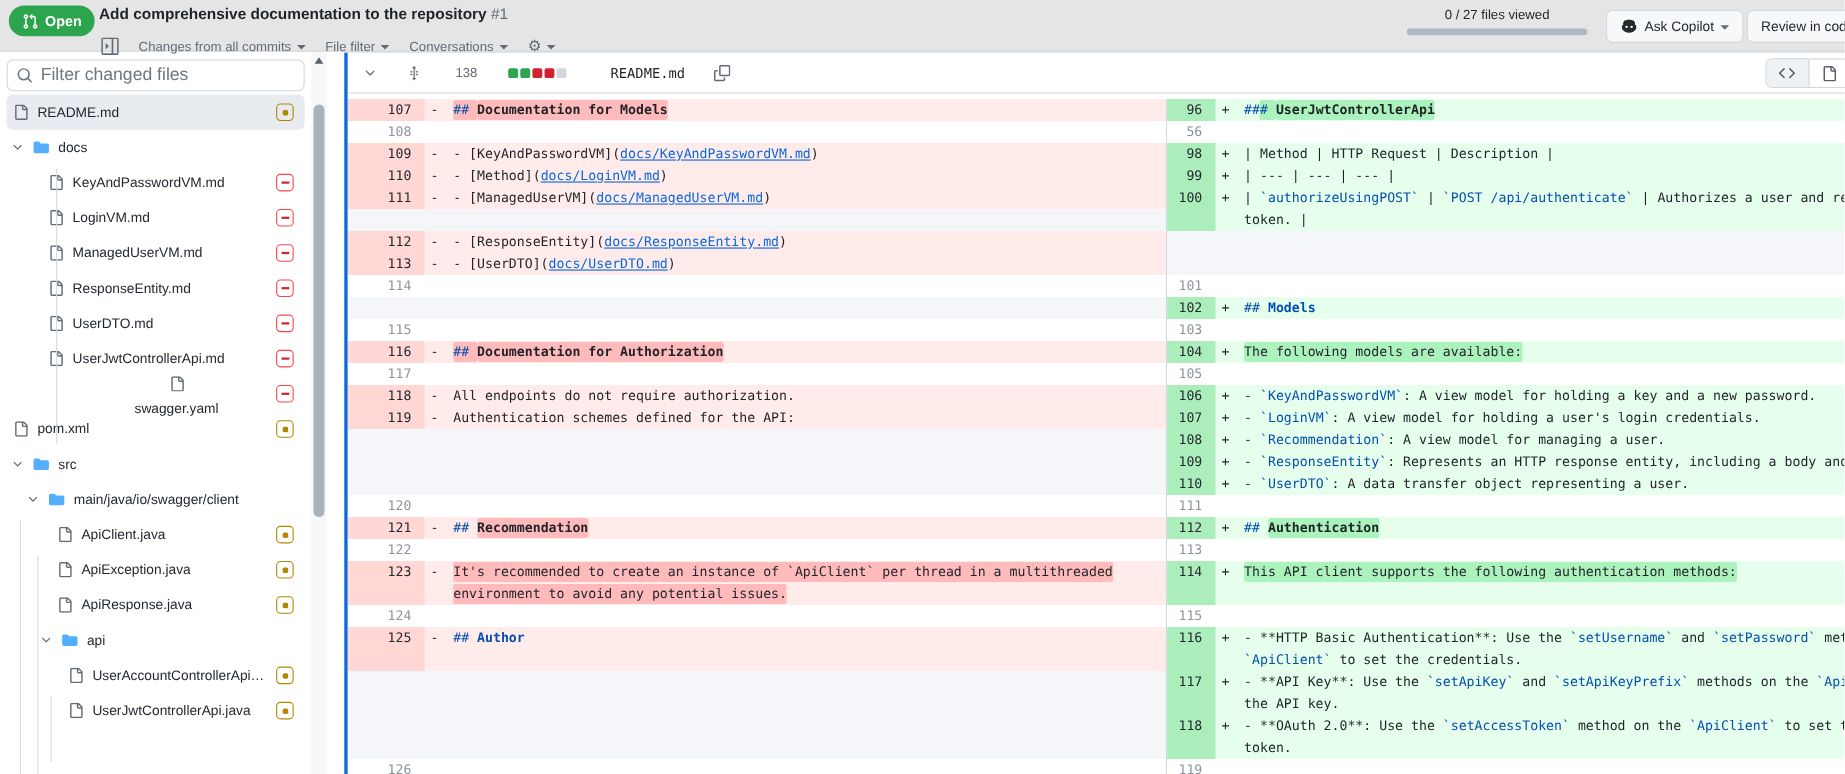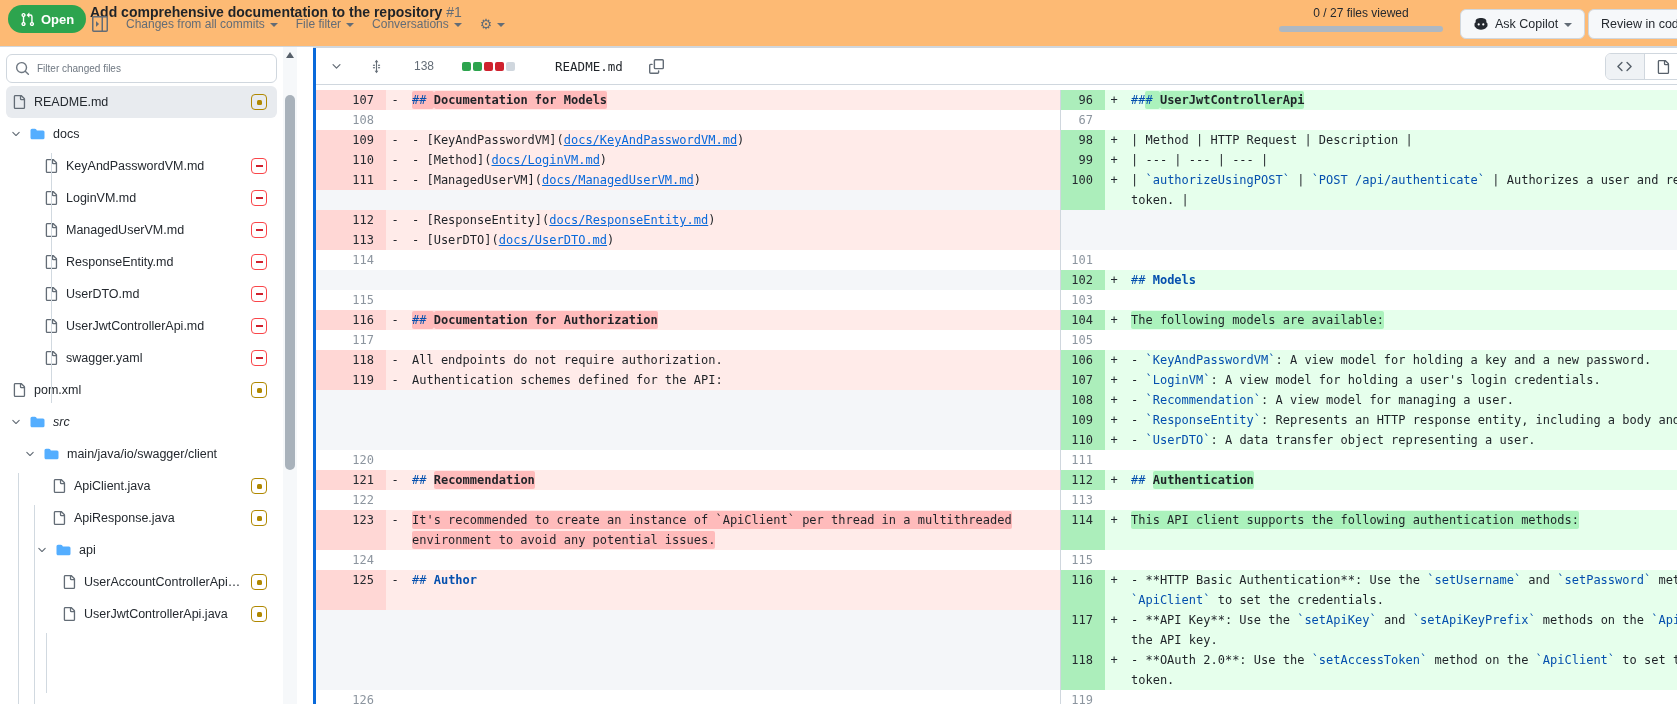--- a/index.html
+++ b/index.html
@@ -2,45 +2,45 @@
 <html><head>
 <meta charset="utf-8">
 <style>
   * { margin:0; padding:0; box-sizing:border-box; }
   html,body { width:1677px; height:704px; overflow:hidden; background:#fff;
     font-family:"Liberation Sans", sans-serif; color:#1f2328; }
   body { position:relative; }
   svg { display:block; }
 
   
-  .ghead { position:absolute; left:0; top:0; width:1677px; height:47px; background:#fdba74;
+  .ghead { position:absolute; left:0; top:0; width:1677px; height:47px; background:#e5e5e5;
     border-bottom:1px solid #d0d7de; z-index:30; }
   .open-pill { position:absolute; left:8px; top:5px; height:28px; padding:0 12px; border-radius:14px;
     background:#2da44e; color:#fff; display:flex; align-items:center; gap:6px; font-size:13px; font-weight:600; }
   .pr-title { position:absolute; left:90px; top:4px; font-size:14px; font-weight:700; white-space:nowrap; }
   .pr-title .num { font-weight:400; color:#636c76; }
-  .toolbar { position:absolute; left:92px; top:16px; display:flex; align-items:center; gap:18px;
+  .toolbar { position:absolute; left:92px; top:34px; display:flex; align-items:center; gap:18px;
     font-size:12px; color:#636c76; white-space:nowrap; }
   .tb-item { display:flex; align-items:center; gap:5px; cursor:pointer; }
   .caret { width:0; height:0; border-left:4px solid transparent; border-right:4px solid transparent;
     border-top:4px solid #636c76; margin-top:1px; }
   .gear-glyph { font-family:"DejaVu Sans", sans-serif; font-size:14px; color:#636c76; line-height:1; }
   .fv-wrap { position:absolute; left:1279px; top:6px; width:164px; text-align:center; font-size:12px; color:#24292f; }
   .fv-bar { margin-top:6px; height:6px; border-radius:3px; background:#aeb8c2; }
   .hbtn { position:absolute; top:9px; height:30px; border:1px solid #d0d7de; border-radius:6px;
     background:#f6f8fa; display:flex; align-items:center; gap:6px; padding:0 12px; font-size:12.5px;
     color:#24292f; font-weight:500; white-space:nowrap; }
   .btn-copilot { left:1460px; }
   .btn-review  { left:1588px; width:140px; }
 
   
   .sidebar { position:absolute; left:0; top:47px; width:283px; height:657px; background:#fff; overflow:hidden; }
   .filter-box { position:absolute; left:6px; top:7px; width:271px; height:29px; }
   .filter-box input { width:100%; height:100%; border:1px solid #d0d7de; border-radius:6px;
-    padding:0 8px 0 30px; font-size:10px; font-family:"Liberation Sans", sans-serif; color:#a16207; outline:none; }
+    padding:0 8px 0 30px; font-size:16px; font-family:"Liberation Sans", sans-serif; color:#a16207; outline:none; }
   .filter-box input::placeholder { color:#6e7781; }
   .filter-box .sic { position:absolute; left:9px; top:7px; }
   .tree { position:absolute; left:0; top:39px; width:283px; }
   .trow { position:relative; height:32px; display:flex; align-items:center; gap:8px; margin:0 6px;
     border-radius:6px; font-size:12.5px; color:#24292f; cursor:pointer; }
   .trow.sel { background:#e8ebef; }
   .trow .lbl { white-space:nowrap; }
   .trow .lbl.trunc { max-width:158px; overflow:hidden; text-overflow:ellipsis; }
   .trow .badge { position:absolute; right:10px; top:8px; }
   .badge { width:16px; height:16px; border-radius:4px; display:flex; align-items:center; justify-content:center; }
@@ -244,21 +244,21 @@
         <span>
           <svg width="14" height="14" viewBox="0 0 16 16" fill="#636c76">
             <path d="M2 1.75C2 .784 2.784 0 3.75 0h6.586c.464 0 .909.184 1.237.513l2.914 2.914c.329.328.513.773.513 1.237v9.586A1.75 1.75 0 0 1 13.25 16h-9.5A1.75 1.75 0 0 1 2 14.25Zm1.75-.25a.25.25 0 0 0-.25.25v12.5c0 .138.112.25.25.25h9.5a.25.25 0 0 0 .25-.25V6h-2.75A1.75 1.75 0 0 1 9 4.25V1.5Zm6.75.062V4.25c0 .138.112.25.25.25h2.688l-.011-.013-2.914-2.914Z"></path>
           </svg>
         </span>
         <span class="lbl">UserJwtControllerApi.md</span>
         <span class="badge del">
           <i></i>
         </span>
       </div>
-      <div class="trow" style="padding-left: 38px;">
+      <div class="trow" style="padding-left: 38px; flex-direction: column;">
         <span>
           <svg width="14" height="14" viewBox="0 0 16 16" fill="#636c76">
             <path d="M2 1.75C2 .784 2.784 0 3.75 0h6.586c.464 0 .909.184 1.237.513l2.914 2.914c.329.328.513.773.513 1.237v9.586A1.75 1.75 0 0 1 13.25 16h-9.5A1.75 1.75 0 0 1 2 14.25Zm1.75-.25a.25.25 0 0 0-.25.25v12.5c0 .138.112.25.25.25h9.5a.25.25 0 0 0 .25-.25V6h-2.75A1.75 1.75 0 0 1 9 4.25V1.5Zm6.75.062V4.25c0 .138.112.25.25.25h2.688l-.011-.013-2.914-2.914Z"></path>
           </svg>
         </span>
         <span class="lbl">swagger.yaml</span>
         <span class="badge del">
           <i></i>
         </span>
       </div>
@@ -266,21 +266,21 @@
         <span>
           <svg width="14" height="14" viewBox="0 0 16 16" fill="#636c76">
             <path d="M2 1.75C2 .784 2.784 0 3.75 0h6.586c.464 0 .909.184 1.237.513l2.914 2.914c.329.328.513.773.513 1.237v9.586A1.75 1.75 0 0 1 13.25 16h-9.5A1.75 1.75 0 0 1 2 14.25Zm1.75-.25a.25.25 0 0 0-.25.25v12.5c0 .138.112.25.25.25h9.5a.25.25 0 0 0 .25-.25V6h-2.75A1.75 1.75 0 0 1 9 4.25V1.5Zm6.75.062V4.25c0 .138.112.25.25.25h2.688l-.011-.013-2.914-2.914Z"></path>
           </svg>
         </span>
         <span class="lbl">pom.xml</span>
         <span class="badge mod">
           <i></i>
         </span>
       </div>
-      <div class="trow" style="padding-left: 4px; font-style: italic;">
+      <div class="trow" style="padding-left: 4px;">
         <span>
           <svg width="12" height="12" viewBox="0 0 16 16" fill="#636c76">
             <path d="M12.78 5.22a.749.749 0 0 1 0 1.06l-4.25 4.25a.749.749 0 0 1-1.06 0L3.22 6.28a.749.749 0 1 1 1.06-1.06L8 8.939l3.72-3.719a.749.749 0 0 1 1.06 0Z"></path>
           </svg>
         </span>
         <span>
           <svg width="15" height="14" viewBox="0 0 16 16" fill="#54aeff">
             <path d="M1.75 2A1.75 1.75 0 0 0 0 3.75v8.5C0 13.216.784 14 1.75 14h12.5A1.75 1.75 0 0 0 16 12.25v-6.5A1.75 1.75 0 0 0 14.25 4H7.5a.25.25 0 0 1-.2-.1l-.9-1.2C6.07 2.26 5.55 2 5 2Z"></path>
           </svg>
         </span>
@@ -299,20 +299,31 @@
         </span>
         <span class="lbl">main/java/io/swagger/client</span>
       </div>
       <div class="trow" style="padding-left: 46px;">
         <span>
           <svg width="14" height="14" viewBox="0 0 16 16" fill="#636c76">
             <path d="M2 1.75C2 .784 2.784 0 3.75 0h6.586c.464 0 .909.184 1.237.513l2.914 2.914c.329.328.513.773.513 1.237v9.586A1.75 1.75 0 0 1 13.25 16h-9.5A1.75 1.75 0 0 1 2 14.25Zm1.75-.25a.25.25 0 0 0-.25.25v12.5c0 .138.112.25.25.25h9.5a.25.25 0 0 0 .25-.25V6h-2.75A1.75 1.75 0 0 1 9 4.25V1.5Zm6.75.062V4.25c0 .138.112.25.25.25h2.688l-.011-.013-2.914-2.914Z"></path>
           </svg>
         </span>
         <span class="lbl">ApiClient.java</span>
+        <span class="badge mod">
+          <i></i>
+        </span>
+      </div>
+      <div class="trow" style="padding-left: 46px;">
+        <span>
+          <svg width="14" height="14" viewBox="0 0 16 16" fill="#636c76">
+            <path d="M2 1.75C2 .784 2.784 0 3.75 0h6.586c.464 0 .909.184 1.237.513l2.914 2.914c.329.328.513.773.513 1.237v9.586A1.75 1.75 0 0 1 13.25 16h-9.5A1.75 1.75 0 0 1 2 14.25Zm1.75-.25a.25.25 0 0 0-.25.25v12.5c0 .138.112.25.25.25h9.5a.25.25 0 0 0 .25-.25V6h-2.75A1.75 1.75 0 0 1 9 4.25V1.5Zm6.75.062V4.25c0 .138.112.25.25.25h2.688l-.011-.013-2.914-2.914Z"></path>
+          </svg>
+        </span>
+        <span class="lbl">ApiException.java</span>
         <span class="badge mod">
           <i></i>
         </span>
       </div>
       <div class="trow" style="padding-left: 46px;">
         <span>
           <svg width="14" height="14" viewBox="0 0 16 16" fill="#636c76">
             <path d="M2 1.75C2 .784 2.784 0 3.75 0h6.586c.464 0 .909.184 1.237.513l2.914 2.914c.329.328.513.773.513 1.237v9.586A1.75 1.75 0 0 1 13.25 16h-9.5A1.75 1.75 0 0 1 2 14.25Zm1.75-.25a.25.25 0 0 0-.25.25v12.5c0 .138.112.25.25.25h9.5a.25.25 0 0 0 .25-.25V6h-2.75A1.75 1.75 0 0 1 9 4.25V1.5Zm6.75.062V4.25c0 .138.112.25.25.25h2.688l-.011-.013-2.914-2.914Z"></path>
           </svg>
         </span>
@@ -438,21 +449,21 @@
       <div class="drow">
         <div class="cl">
           <div class="cell ctx">
             <div class="num">108</div>
             <div class="sgn"></div>
             <div class="txt"></div>
           </div>
         </div>
         <div class="cr">
           <div class="cell ctx">
-            <div class="num">67</div>
+            <div class="num">56</div>
             <div class="sgn"></div>
             <div class="txt"></div>
           </div>
         </div>
       </div>
       <div class="drow">
         <div class="cl">
           <div class="cell del">
             <div class="num">109</div>
             <div class="sgn">-</div>

